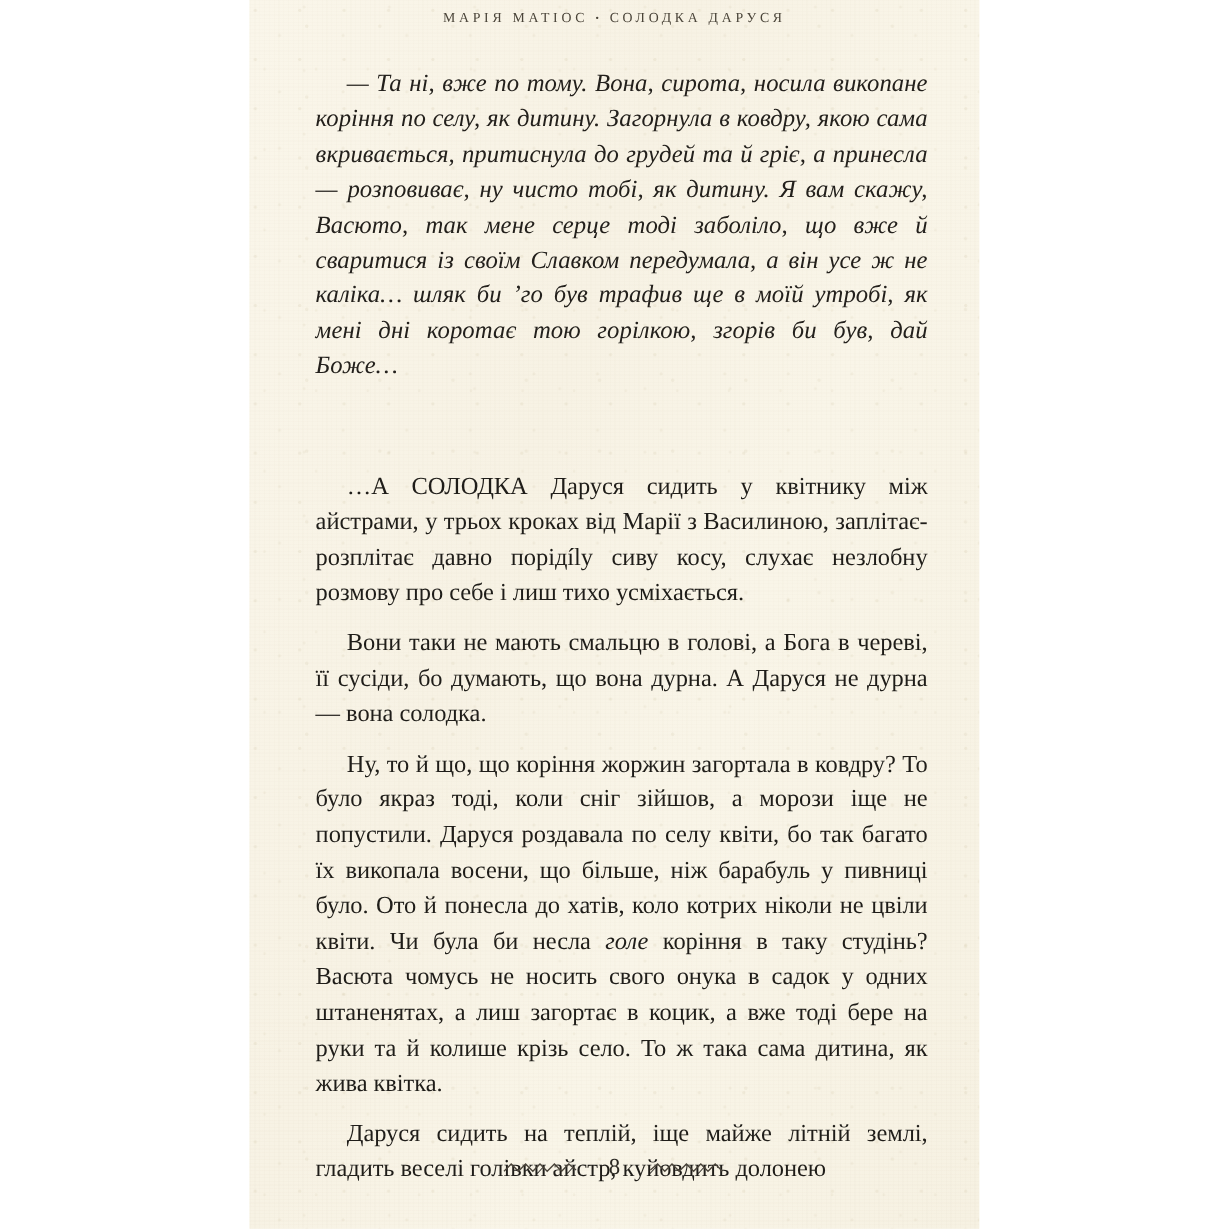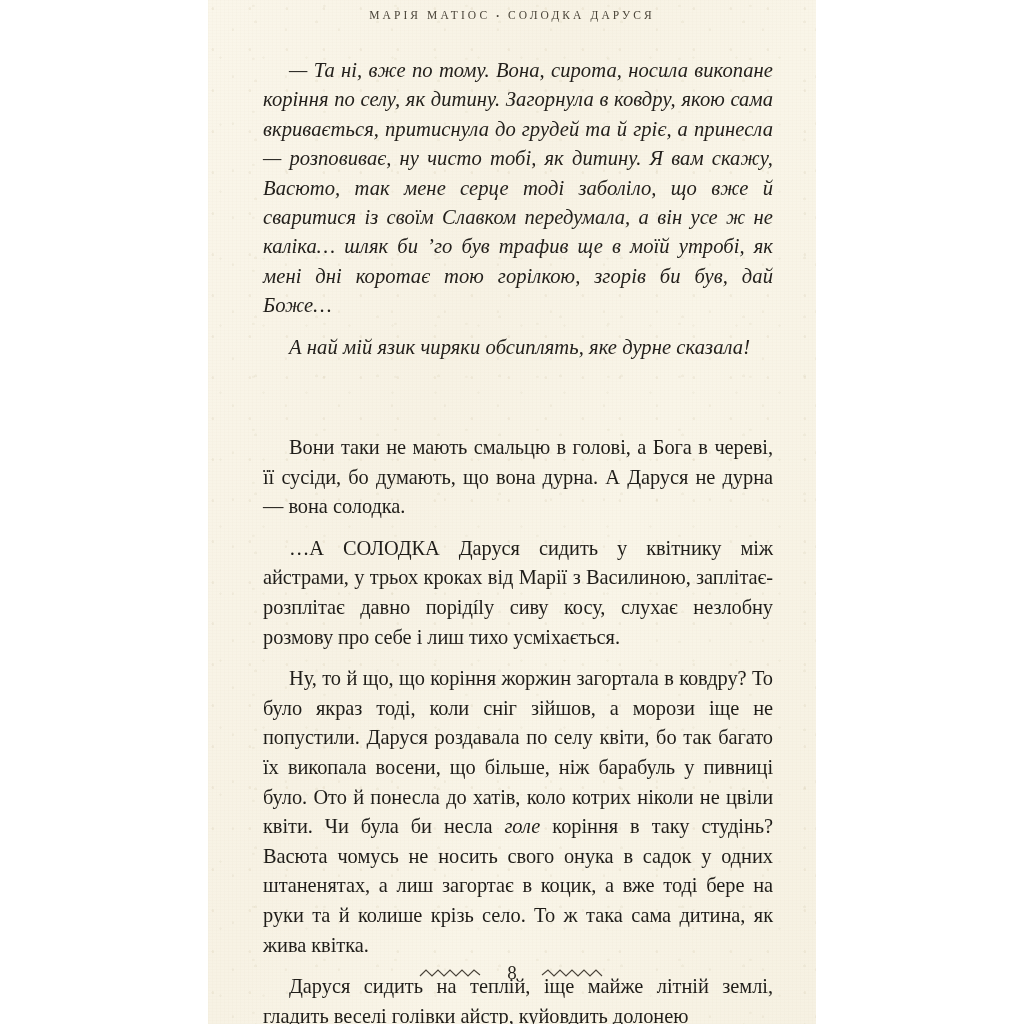--- a/index.html
+++ b/index.html
@@ -152,27 +152,26 @@
     <div class="running-head">
       <span>МАРІЯ МАТІОС</span>
       <span class="rh-sep">•</span>
       <span>СОЛОДКА ДАРУСЯ</span>
     </div>
 
     <div class="textblock">
 
       <p class="speech">— Та ні, вже по тому. Вона, сирота, носила викопане коріння по селу, як дитину. Загорнула в ковдру, якою сама вкривається, притиснула до грудей та й гріє, а принесла — розповиває, ну чисто тобі, як дитину. Я вам скажу, Васюто, так мене серце тоді заболіло, що вже й сваритися із своїм Славком передумала, а він усе ж не каліка… шляк би ’го був трафив ще в моїй утробі, як мені дні коротає тою горілкою, згорів би був, дай Боже…</p>
 
-      <p class="speech">А най мій язик чиряки обсиплять, яке дурне сказала!</p>
 
       <div class="gap"></div>
 
+      <p class="narration">…А СОЛОДКА Даруся сидить у квітнику між айстрами, у трьох кроках від Марії з Василиною, заплітає-розплітає давно порідílу сиву косу, слухає незлобну розмову про себе і лиш тихо усміхається.</p>
+
       <p class="narration">Вони таки не мають смальцю в голові, а Бога в череві, її сусіди, бо думають, що вона дурна. А Даруся не дурна — вона солодка.</p>
-
-      <p class="narration">…А СОЛОДКА Даруся сидить у квітнику між айстрами, у трьох кроках від Марії з Василиною, заплітає-розплітає давно порідílу сиву косу, слухає незлобну розмову про себе і лиш тихо усміхається.</p>
 
       <p class="narration"><span>Ну, то й що, що коріння жоржин загортала в ковдру? То було якраз тоді, коли сніг зійшов, а морози іще не попустили. Даруся роздавала по селу квіти, бо так багато їх викопала восени, що більше, ніж барабуль у пивниці було. Ото й понесла до хатів, коло котрих ніколи не цвіли квіти. Чи була би несла </span><em>голе</em><span> </span><span>коріння в таку студінь? Васюта чомусь не носить свого онука в садок у одних штаненятах, а лиш загортає в коцик, а вже тоді бере на руки та й колише крізь село. То ж така сама дитина, як жива квітка.</span></p>
 
       <p class="narration">Даруся сидить на теплій, іще майже літній землі, гладить веселі голівки айстр, куйовдить долонею</p>
 
     </div>
 
     <div class="folio">
       <svg class="ornament" width="64" height="14" viewBox="0 0 64 14" aria-hidden="true">
         <path d="M1 10 L7 4 L13 10 L19 4 L25 10 L31 4 L37 10 L43 4 L49 10 L55 4 L61 9"></path>

